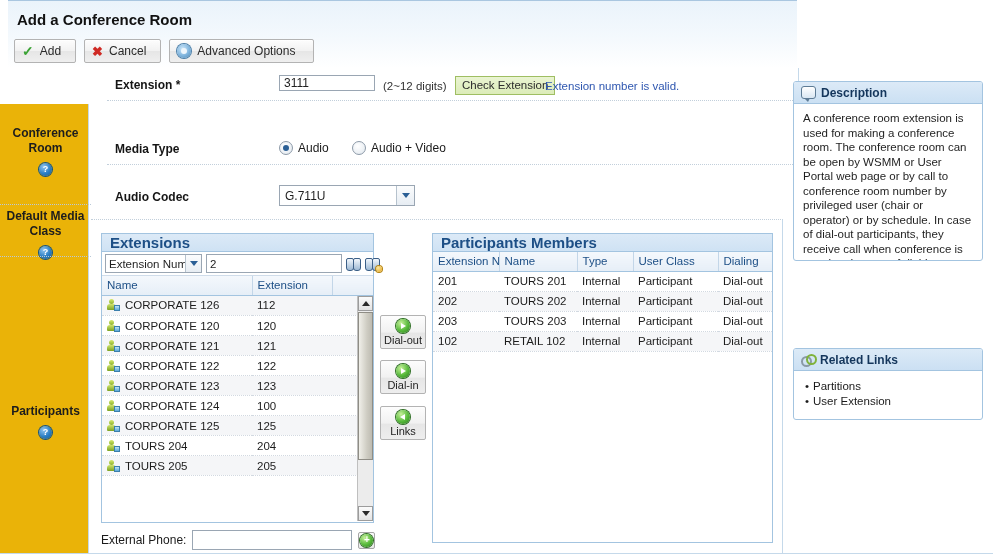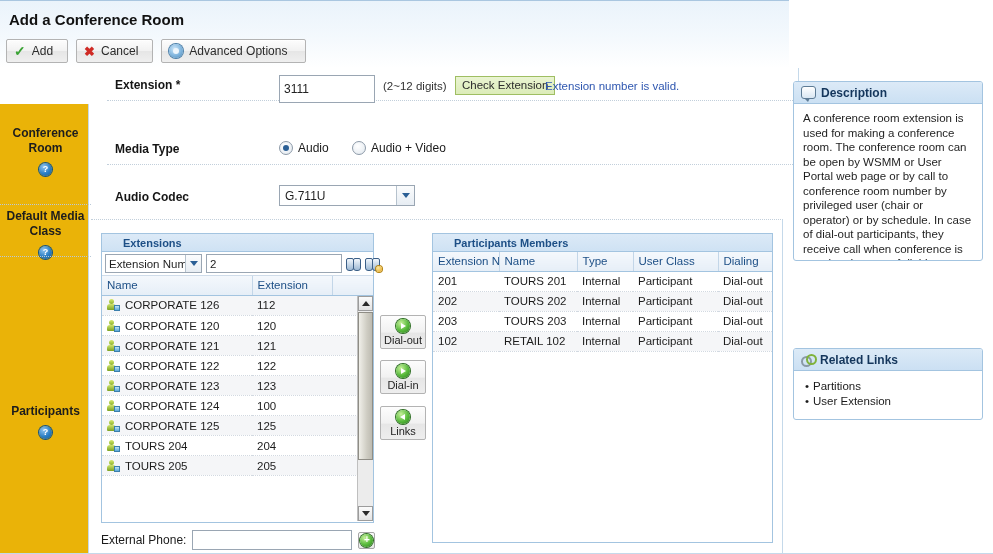--- a/index.html
+++ b/index.html
@@ -8,21 +8,21 @@
     overflow: hidden;
     background: #ffffff;
     font-family: "Liberation Sans", sans-serif;
     font-size: 12px;
     color: #1a1a1a;
   }
   #root { position: relative; width: 993px; height: 554px; }
 
   
   .header {
-    position: absolute; left: 0; top: 0; width: 789px; height: 68px;
+    position: absolute; left: 8px; top: 0; width: 789px; height: 68px;
     background: linear-gradient(to bottom, #eaf3fb 0%, #f4f9fd 55%, #ffffff 100%);
     border-top: 1px solid #a9c6e0;
     box-sizing: border-box;
   }
   .page-title {
     position: absolute; left: 9px; top: 10px;
     font-size: 15px; font-weight: bold; color: #111111;
     letter-spacing: 0px;
   }
   .toolbar { position: absolute; left: 6px; top: 38px; display: flex; gap: 8px; }
@@ -99,21 +99,21 @@
     position: absolute; left: 8px; font-size: 12px; font-weight: bold; color: #151515;
   }
   .finput {
     position: absolute;
     border: 1px solid #9aa6b3;
     background: #ffffff;
     font-family: "Liberation Sans", sans-serif;
     font-size: 12px; color: #222;
     padding: 1px 4px;
     box-sizing: border-box;
-    height: 28px;
+    height: 16px;
   }
   .hint { position: absolute; font-size: 11.5px; color: #333; }
   .chk-ext-btn {
     position: absolute;
     height: 19px; padding: 0 6px;
     border: 1px solid #9fbe62;
     background: linear-gradient(to bottom,#eaf4d2 0%, #dcecb8 100%);
     font-size: 11.5px; color: #2c2c2c; line-height: 17px;
     cursor: pointer; box-sizing: border-box;
   }
@@ -157,22 +157,22 @@
   .panel {
     position: absolute;
     border: 1px solid #a3c4e0;
     background: #ffffff;
     box-sizing: border-box;
   }
   .panel-title {
     height: 18px; line-height: 18px;
     background: linear-gradient(to bottom,#dceaf7 0%, #cfe2f4 100%);
     border-bottom: 1px solid #a3c4e0;
-    font-size: 11px; font-weight: bold; color: #1d4f86;
-    padding-left: 21px;
+    font-size: 15px; font-weight: bold; color: #1d4f86;
+    padding-left: 8px;
     box-sizing: border-box;
   }
 
   
   .searchbar {
     height: 24px; display: flex; align-items: center; gap: 4px;
     padding: 2px 3px; box-sizing: border-box;
     background: #ffffff;
     border-bottom: 1px solid #cfdcea;
   }

